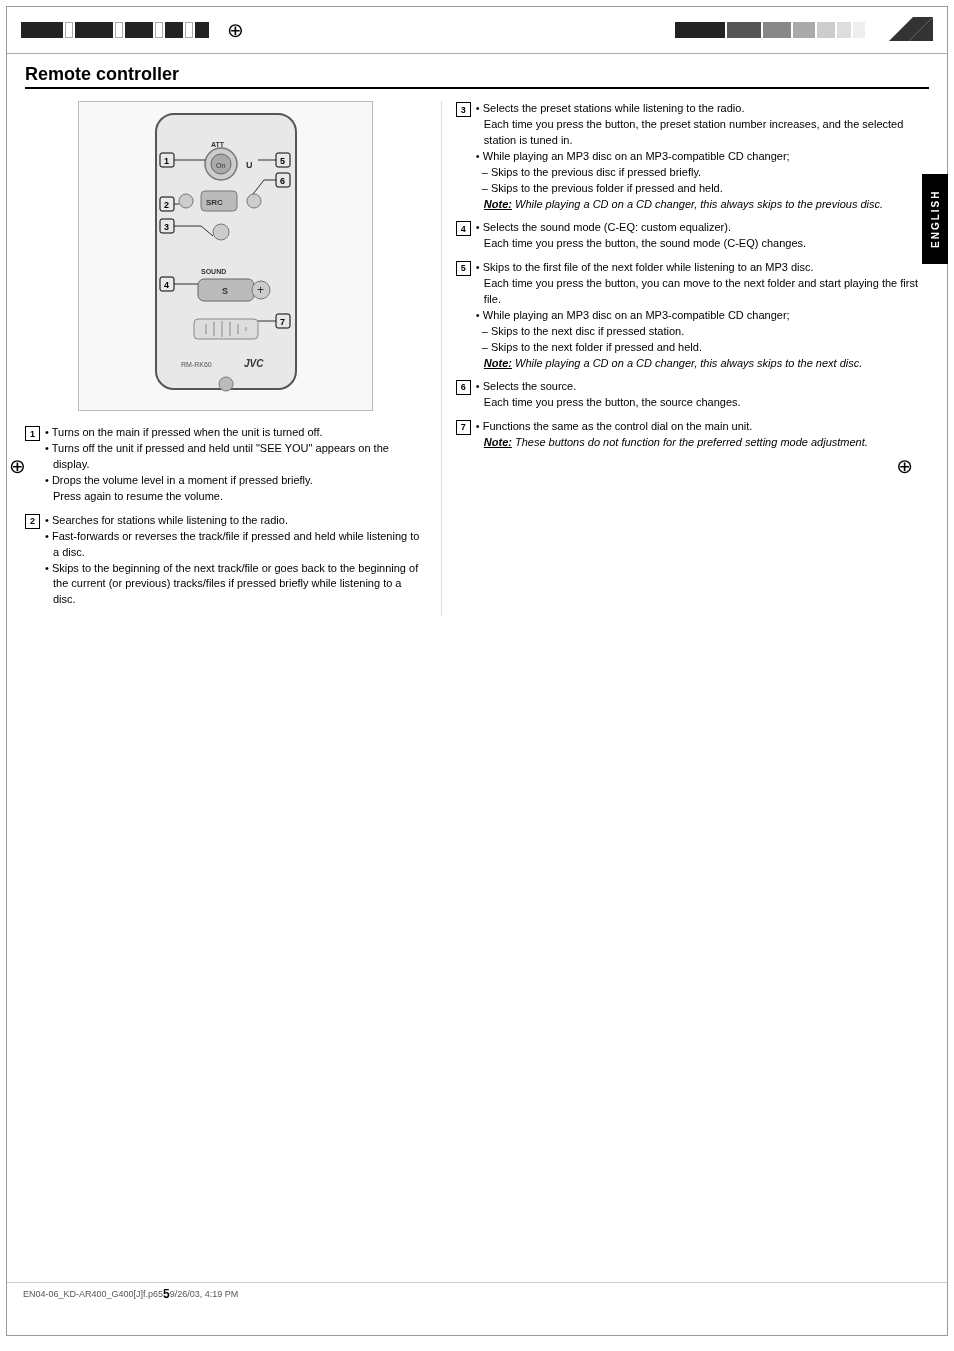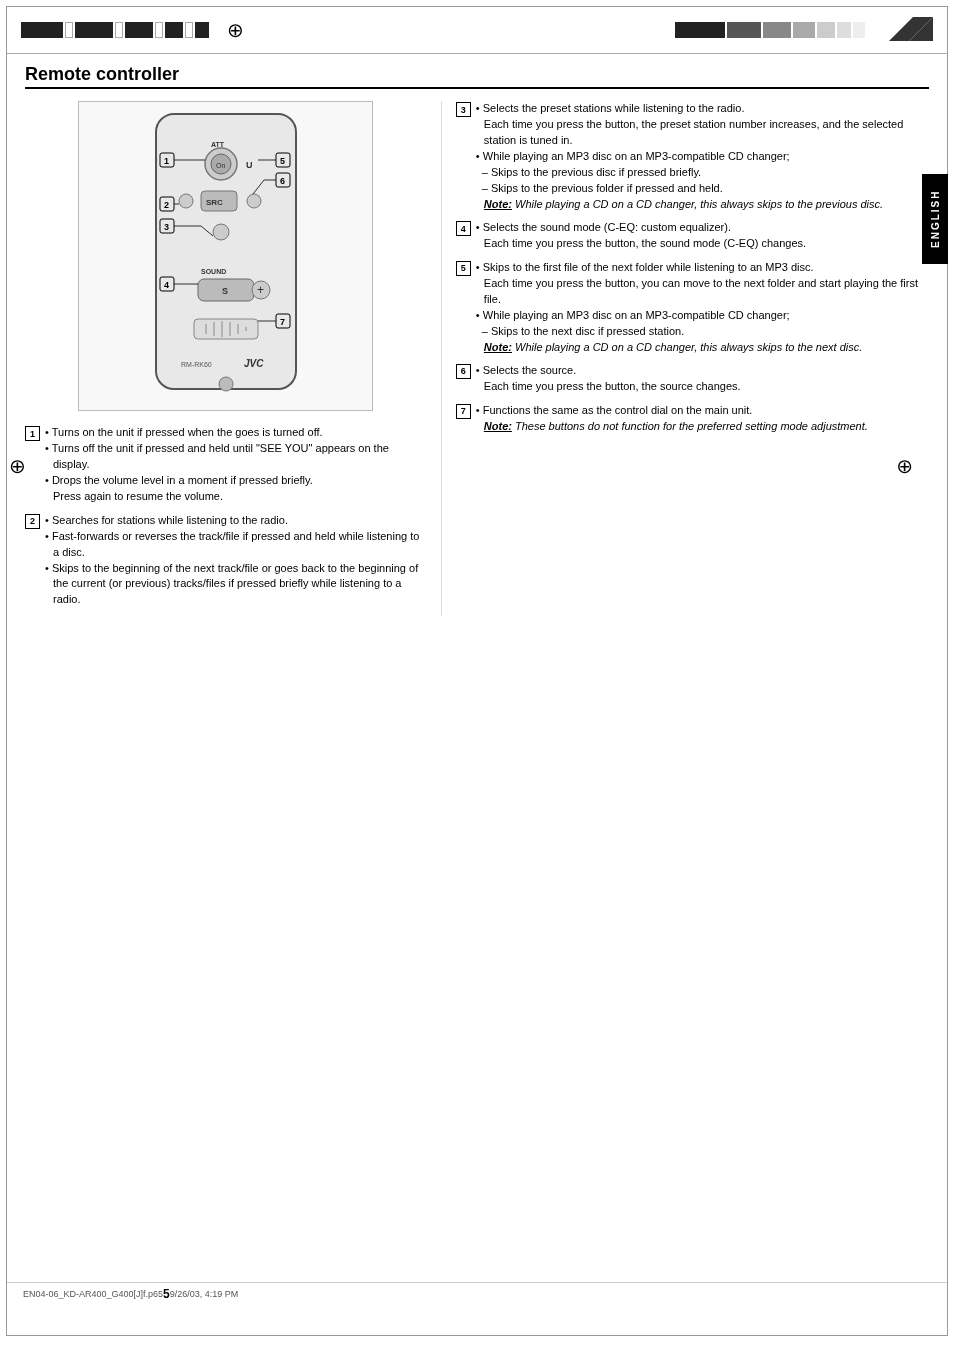--- a/index.html
+++ b/index.html
@@ -266,32 +266,32 @@
 
             <rect x="170" y="205" width="14" height="14" rx="2" fill="none" stroke="#000" stroke-width="1"></rect>
             <text x="174" y="216" font-size="9" fill="#000" font-weight="bold">7</text>
             <line x1="170" y1="212" x2="152" y2="212" stroke="#000" stroke-width="0.8"></line>
           </svg>
         </div>
 
         <div class="inline-num-row">
           <span class="sq-num">1</span>
           <div class="desc-content">
-            <span class="bl">Turns on the unit if pressed when the goes is turned off.</span>
+            <span class="bl">Turns on the main if pressed when the unit is turned off.</span>
             <span class="bl">Turns off the unit if pressed and held until "SEE YOU" appears on the display.</span>
             <span class="bl">Drops the volume level in a moment if pressed briefly.<br>Press again to resume the volume.</span>
           </div>
         </div>
 
         <div class="inline-num-row">
           <span class="sq-num">2</span>
           <div class="desc-content">
             <span class="bl">Searches for stations while listening to the radio.</span>
             <span class="bl">Fast-forwards or reverses the track/file if pressed and held while listening to a disc.</span>
-            <span class="bl">Skips to the beginning of the next track/file or goes back to the beginning of the current (or previous) tracks/files if pressed briefly while listening to a radio.</span>
+            <span class="bl">Skips to the beginning of the next track/file or goes back to the beginning of the current (or previous) tracks/files if pressed briefly while listening to a disc.</span>
           </div>
         </div>
       </div>
 
       <div class="right-desc">
 
         <div class="inline-num-row">
           <span class="sq-num">3</span>
           <div class="desc-content">
             <span class="bl">Selects the preset stations while listening to the radio.<br>Each time you press the button, the preset station number increases, and the selected station is tuned in.</span>
@@ -308,20 +308,21 @@
             <span class="bl">Selects the sound mode (C-EQ: custom equalizer).<br>Each time you press the button, the sound mode (C-EQ) changes.</span>
           </div>
         </div>
 
         <div class="inline-num-row">
           <span class="sq-num">5</span>
           <div class="desc-content">
             <span class="bl">Skips to the first file of the next folder while listening to an MP3 disc.<br>Each time you press the button, you can move to the next folder and start playing the first file.</span>
             <span class="bl">While playing an MP3 disc on an MP3-compatible CD changer;</span>
             <span class="sb2">Skips to the next disc if pressed station.</span>
+            <span class="sb2">Skips to the next folder if pressed and held.</span>
             <span class="note"><span class="note-b">Note:</span> While playing a CD on a CD changer, this always skips to the next disc.</span>
           </div>
         </div>
 
         <div class="inline-num-row">
           <span class="sq-num">6</span>
           <div class="desc-content">
             <span class="bl">Selects the source.<br>Each time you press the button, the source changes.</span>
           </div>
         </div>

